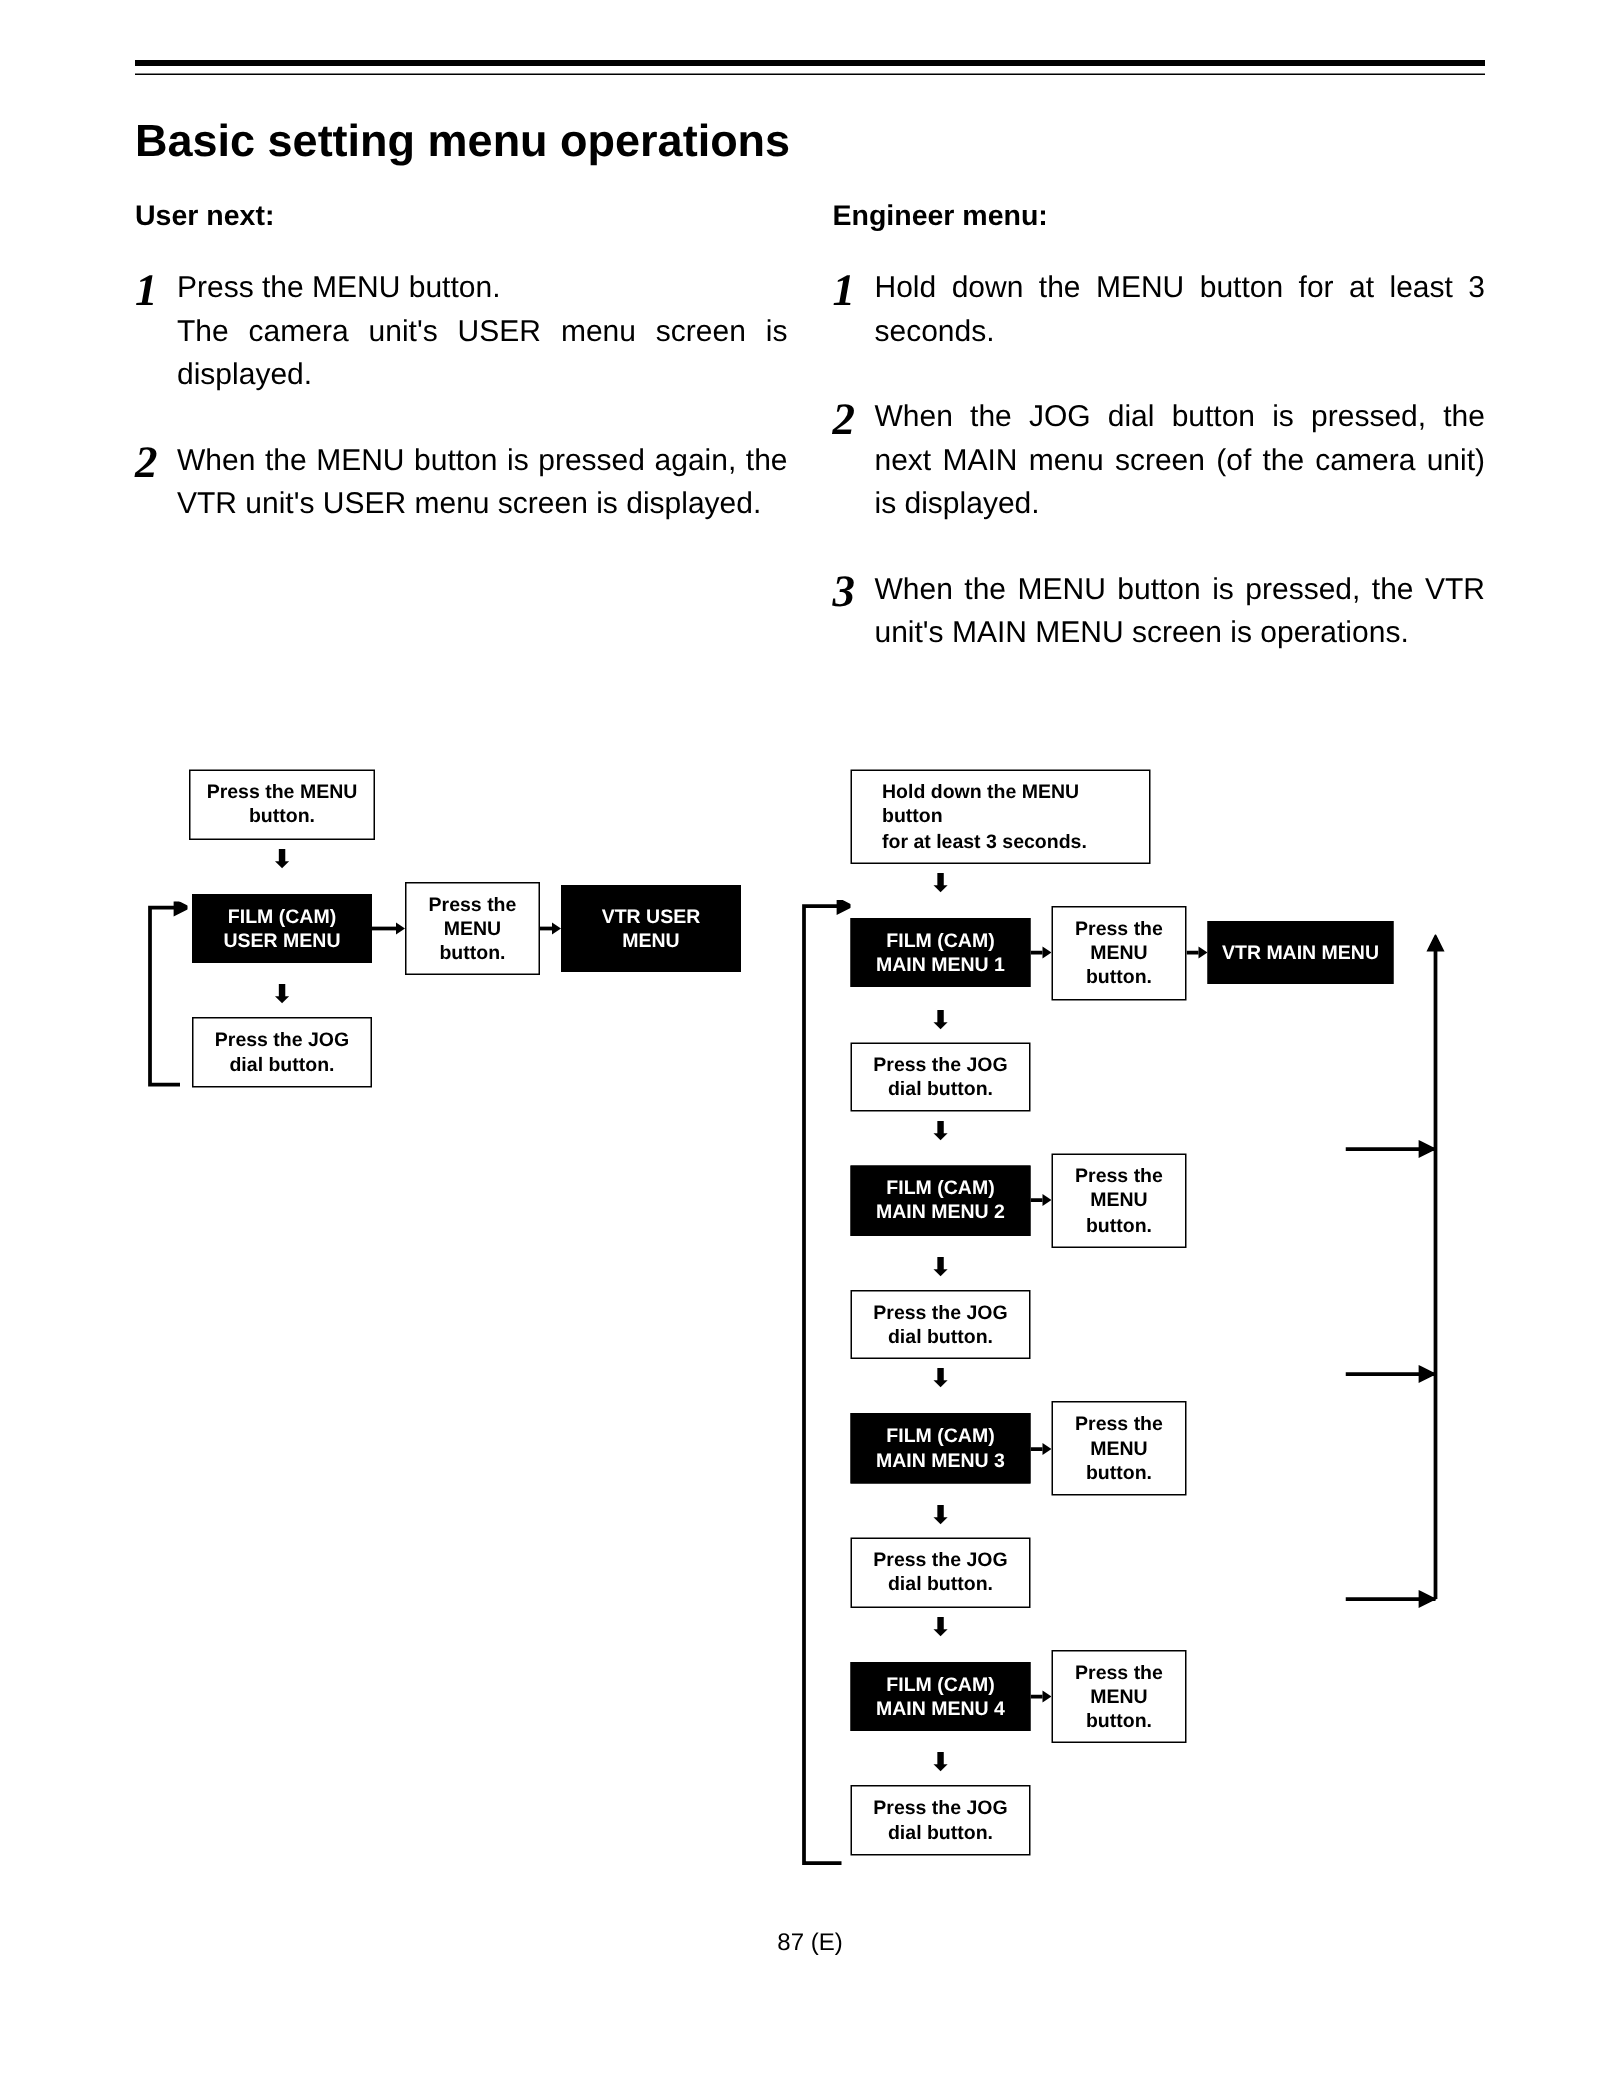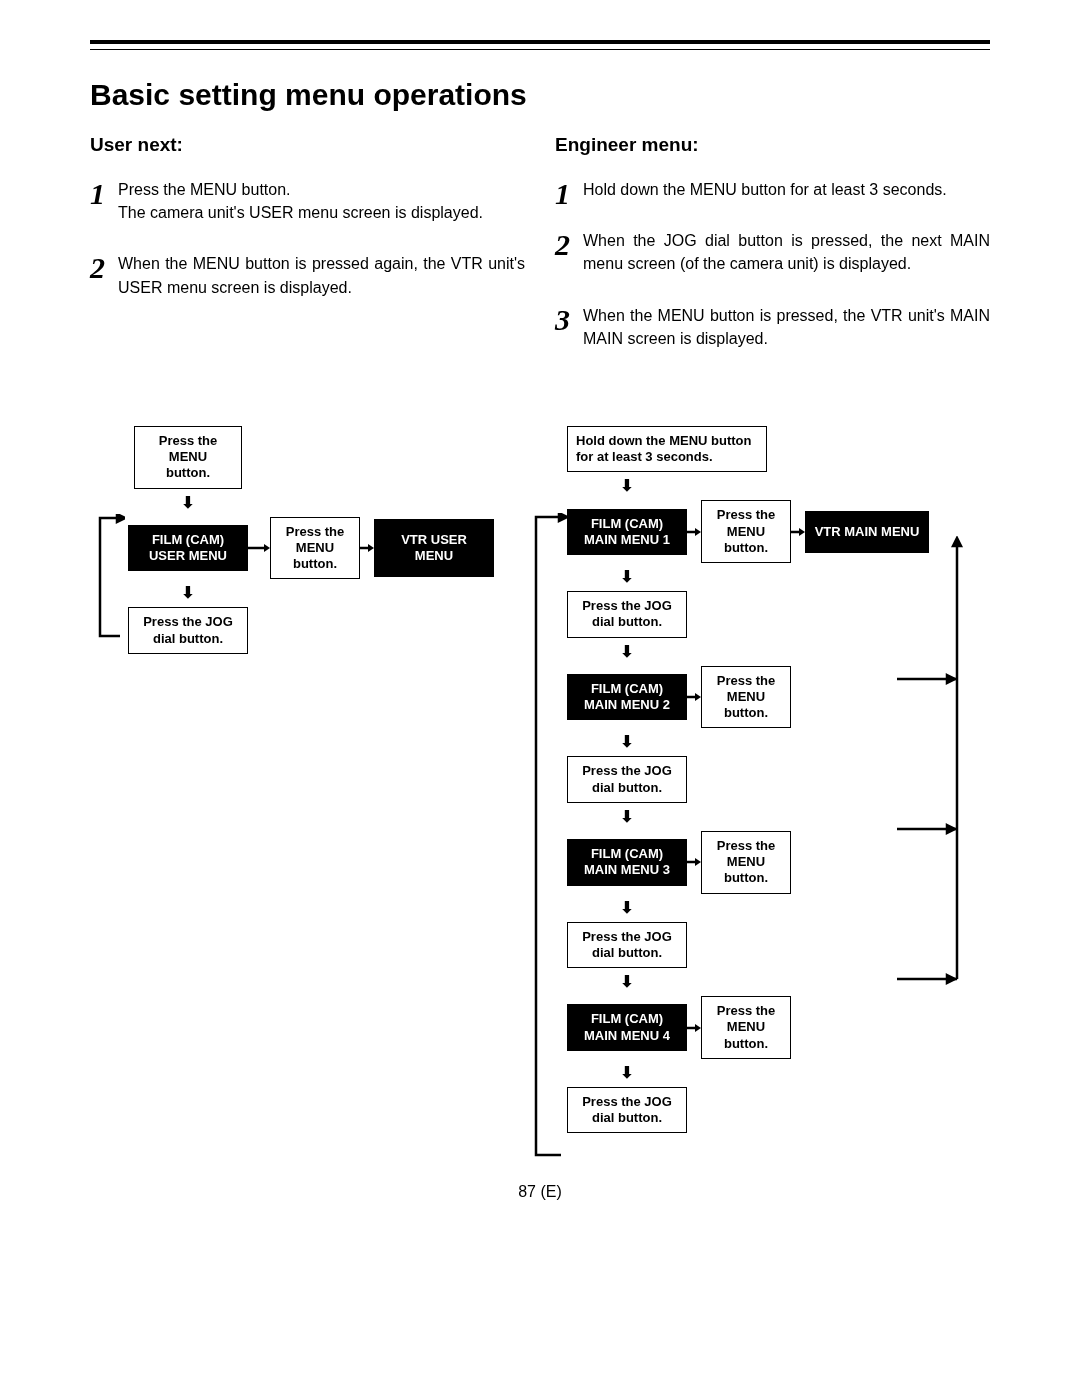--- a/index.html
+++ b/index.html
@@ -22,21 +22,21 @@
   .dbl-rule { border-top: 4px solid #000; border-bottom: 1.5px solid #000; height: 10px; margin-bottom: 28px; }
   h2.section { font-size: 30px; font-weight: bold; margin: 0 0 22px; }
   h3.sub { font-size: 24px; font-weight: bold; margin: 0 0 22px; }
   .cols { display: flex; gap: 30px; }
   .col { flex: 1; }
   .col-title { font-size: 19px; font-weight: bold; margin: 0 0 22px; }
   ol.steps { list-style: none; margin: 0; padding: 0; counter-reset: s; }
   ol.steps li {
     position: relative;
     padding-left: 28px;
-    font-size: 16px;
+    font-size: 20px;
     margin-bottom: 28px;
     line-height: 1.45;
   }
   ol.steps li::before {
     counter-increment: s;
     content: counter(s);
     font-family: "Times New Roman", serif;
     font-style: italic;
     font-weight: bold;
     font-size: 30px;
@@ -94,35 +94,35 @@
       <ol class="steps">
         <li class="just">Press the MENU button.<br>The camera unit's USER menu screen is displayed.</li>
         <li class="just">When the MENU button is pressed again, the VTR unit's USER menu screen is displayed.</li>
       </ol>
     </div>
     <div class="col">
       <div class="col-title">Engineer menu:</div>
       <ol class="steps">
         <li class="just">Hold down the MENU button for at least 3 seconds.</li>
         <li class="just">When the JOG dial button is pressed, the next MAIN menu screen (of the camera unit) is displayed.</li>
-        <li class="just">When the MENU button is pressed, the VTR unit's MAIN MAIN screen is displayed.</li>
+        <li class="just">When the MENU button is pressed, the VTR unit's MAIN MENU screen is operations.</li>
       </ol>
     </div>
   </div>
 
   <div class="diag-wrap">
 
     <div class="diag-left" style="position:relative;">
       <svg class="loop-svg" style="position:absolute; left:5px; top:88px;" width="30" height="130">
         <polyline points="25,122 5,122 5,4 22,4"></polyline>
         <polygon points="22,0 30,4 22,8"></polygon>
       </svg>
       <div style="margin-left:38px;">
         <div class="stack" style="width:120px;">
-          <div class="box" style="width:108px;">Press the MENU<br>button.</div>
+          <div class="box" style="width:124px;">Press the MENU<br>button.</div>
           <div class="arrow-down">⬇</div>
         </div>
         <div class="row">
           <div class="box blk" style="width:120px;">FILM (CAM)<br>USER MENU</div>
           <div class="arrow-right">
             <svg width="22" height="10">
                 <line x1="0" y1="5" x2="16" y2="5"></line>
                 <polygon points="16,1 22,5 16,9"></polygon>
               </svg>
           </div>
@@ -155,21 +155,21 @@
         <line x1="0" y1="293" x2="60" y2="293"></line>
         <polygon points="50,289 58,293 50,297"></polygon>
         <line x1="0" y1="443" x2="60" y2="443"></line>
         <polygon points="50,439 58,443 50,447"></polygon>
 
         <line x1="60" y1="443" x2="60" y2="10"></line>
         <polygon points="56,10 60,2 64,10"></polygon>
       </svg>
       <div style="margin-left:20px;">
         <div style="display:flex; flex-direction:column; align-items:flex-start;">
-          <div class="box" style="width:200px; text-align:left; padding-left:8px;">Hold down the MENU button<br>for at least 3 seconds.</div>
+          <div class="box" style="width:200px; text-align:left; padding-left:20px;">Hold down the MENU button<br>for at least 3 seconds.</div>
           <div class="arrow-down" style="width:120px;">⬇</div>
         </div>
 
         <div class="row">
           <div class="box blk" style="width:120px;">FILM (CAM)<br>MAIN MENU 1</div>
           <div class="arrow-right">
               <svg width="14" height="10">
                 <line x1="0" y1="5" x2="8" y2="5"></line>
                 <polygon points="8,1 14,5 8,9"></polygon>
               </svg>

